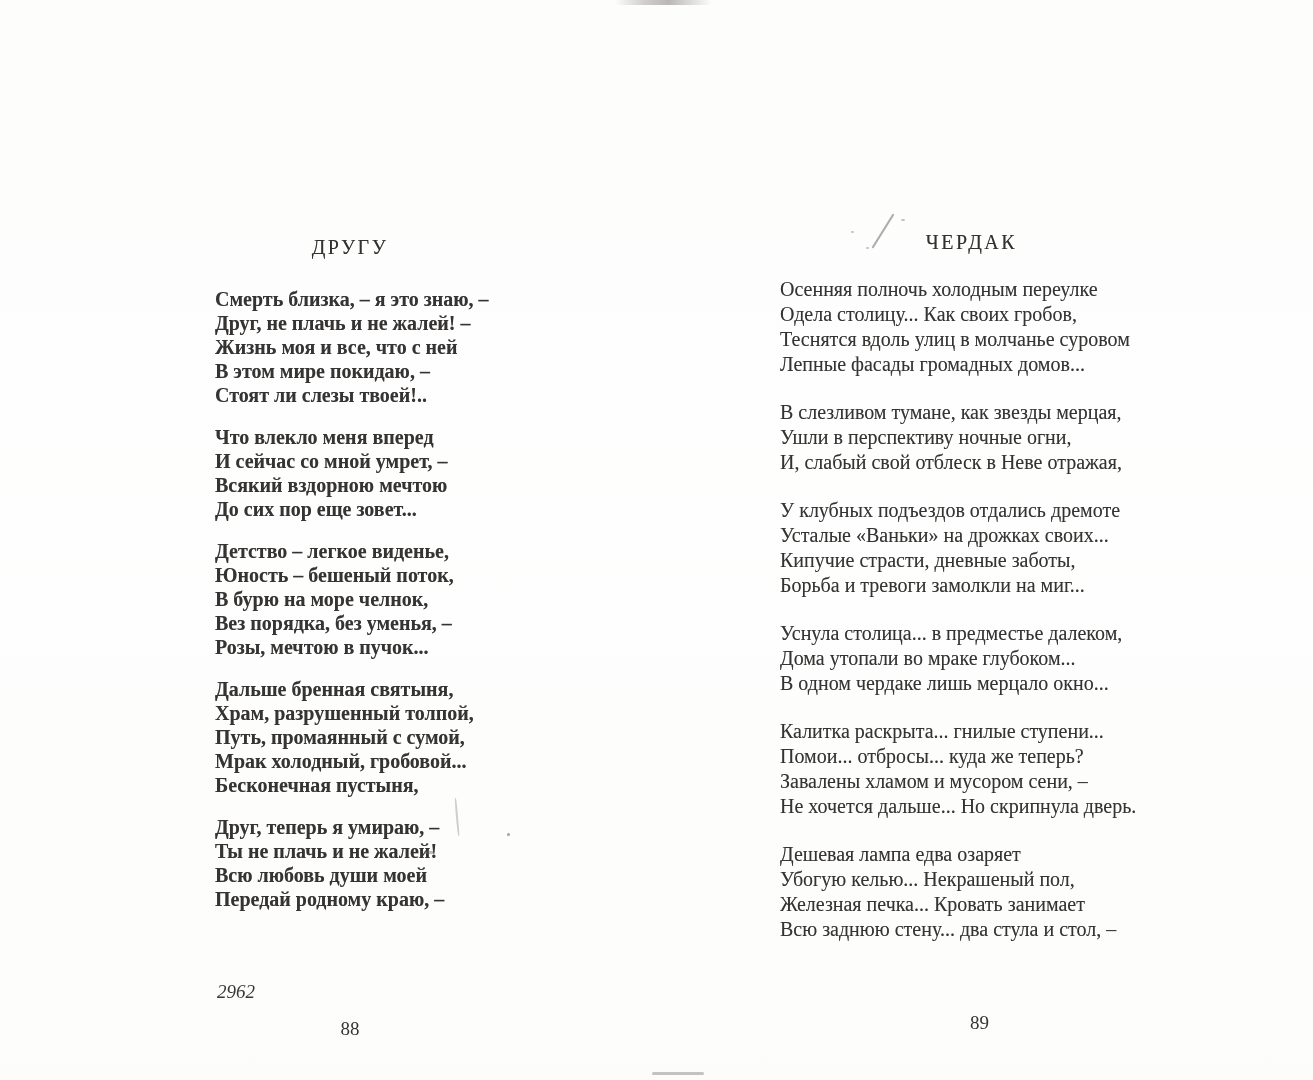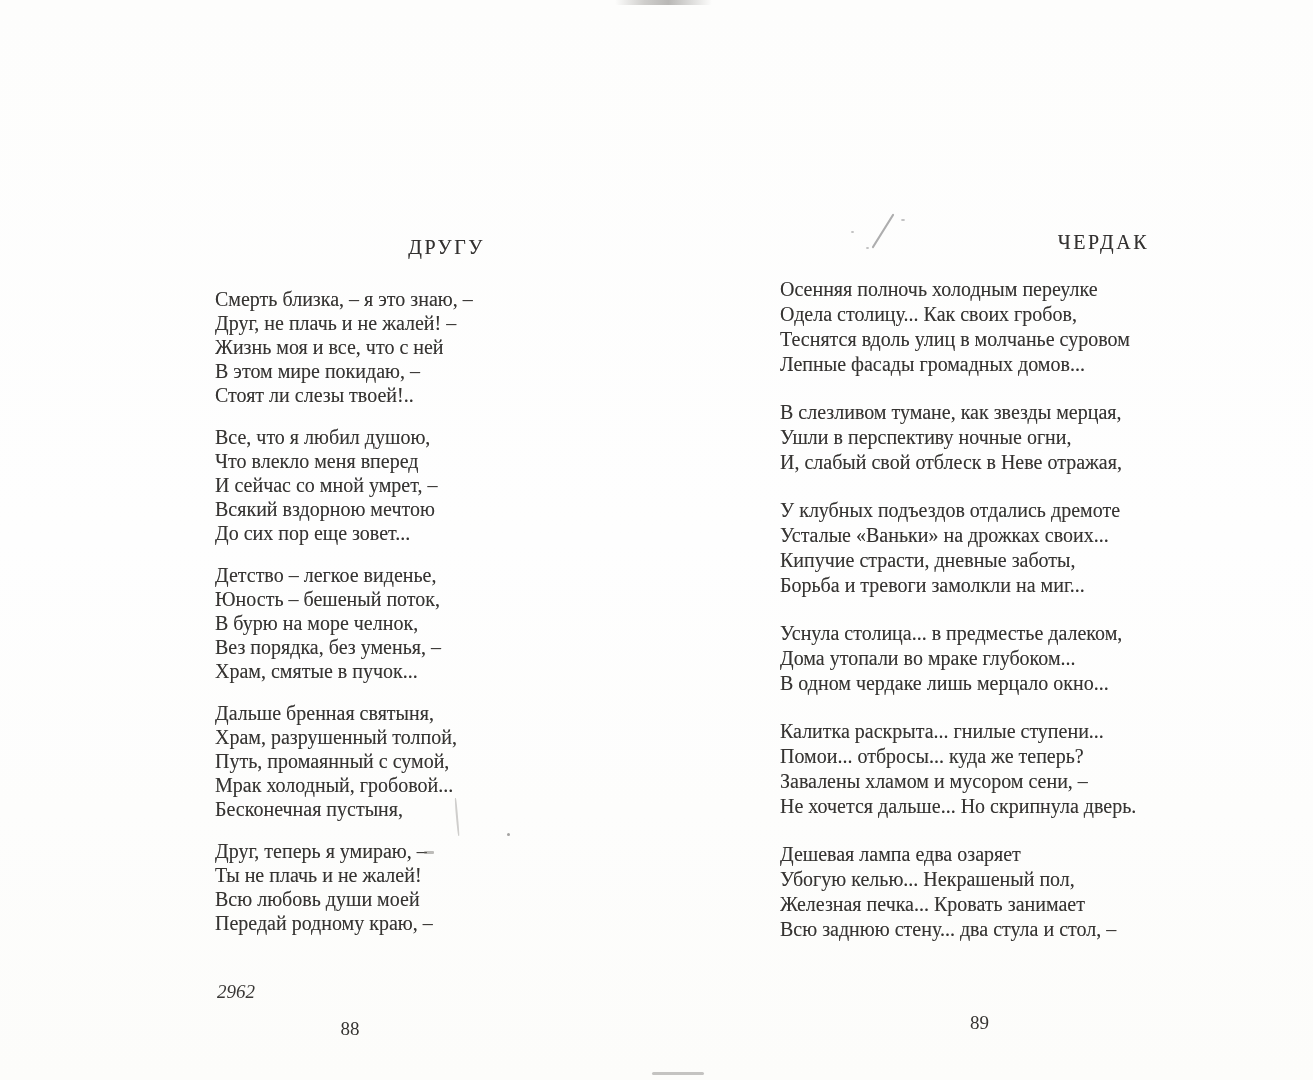--- a/index.html
+++ b/index.html
@@ -28,21 +28,21 @@
   .page.right { left: 780px; width: 355px; }
 
   .title {
     position: absolute;
     left: 0;
     width: 100%;
     margin: 0;
     font-size: 20px;
     font-weight: normal;
     letter-spacing: 2.5px;
-    text-align: right;
+    text-align: center;
     line-height: 20px;
     color: #333130;
     text-shadow: 0 0 0.5px rgba(40,40,40,0.4);
   }
   .page.left  .title { top: 237px; }
   .page.right .title { top: 232px; transform: translateX(14px); }
 
   .poem {
     position: absolute;
     left: 0;
@@ -51,21 +51,21 @@
     color: #363432;
     text-shadow: 0 0 0.5px rgba(40,40,40,0.35);
     white-space: nowrap;
   }
   .page.left  .poem { top: 287px; }
   .page.right .poem { top: 277px; }
 
   .page.left  .poem .line { line-height: 24px; }
   .page.right .poem .line { line-height: 25px; }
 
-  .page.left  .stanza { margin-bottom: 18px; }
+  .page.left  .stanza { margin-bottom: 18px; font-weight: bold; }
   .page.right .stanza { margin-bottom: 23px; }
 
   .year {
     position: absolute;
     left: 2px;
     top: 981px;
     font-style: italic;
     font-size: 19px;
     line-height: 22px;
     color: #3a3836;
@@ -132,32 +132,31 @@
     <h2 class="title">ДРУГУ</h2>
     <div class="poem">
         <div class="stanza">
           <div class="line">Смерть близка, – я это знаю, –</div>
           <div class="line">Друг, не плачь и не жалей! –</div>
           <div class="line">Жизнь моя и все, что с ней</div>
           <div class="line">В этом мире покидаю, –</div>
           <div class="line">Стоят ли слезы твоей!..</div>
         </div>
         <div class="stanza">
-          <div class="line">Все, что я любил душою,</div>
           <div class="line">Что влекло меня вперед</div>
           <div class="line">И сейчас со мной умрет, –</div>
           <div class="line">Всякий вздорною мечтою</div>
           <div class="line">До сих пор еще зовет...</div>
         </div>
         <div class="stanza">
           <div class="line">Детство – легкое виденье,</div>
           <div class="line">Юность – бешеный поток,</div>
           <div class="line">В бурю на море челнок,</div>
           <div class="line">Вез порядка, без уменья, –</div>
-          <div class="line">Храм, смятые в пучок...</div>
+          <div class="line">Розы, мечтою в пучок...</div>
         </div>
         <div class="stanza">
           <div class="line">Дальше бренная святыня,</div>
           <div class="line">Храм, разрушенный толпой,</div>
           <div class="line">Путь, промаянный с сумой,</div>
           <div class="line">Мрак холодный, гробовой...</div>
           <div class="line">Бесконечная пустыня,</div>
         </div>
         <div class="stanza">
           <div class="line">Друг, теперь я умираю, –</div>

